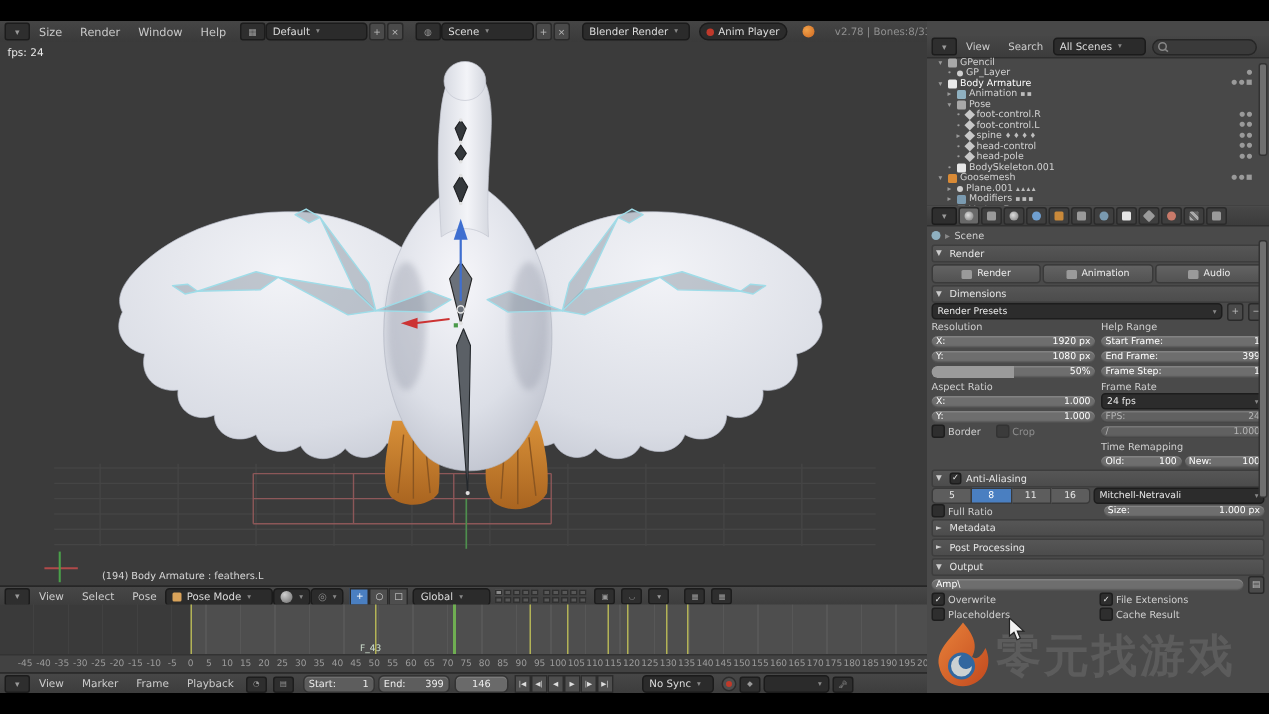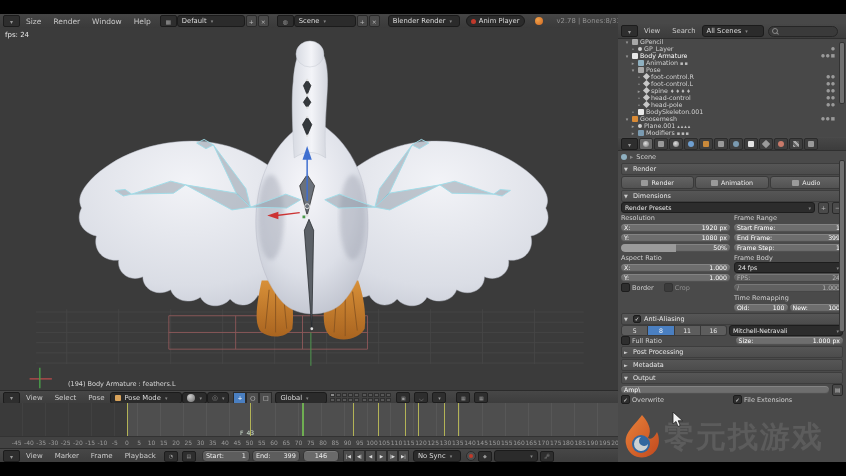--- a/index.html
+++ b/index.html
@@ -453,21 +453,21 @@
     <span style="margin:0 auto">146</span>
     </div>
   <div style="display:flex;margin-left:4px">
     <div class="pbtn">|◀</div>
     <div class="pbtn">◀|</div>
     <div class="pbtn">◀</div>
     <div class="pbtn">▶</div>
     <div class="pbtn">|▶</div>
     <div class="pbtn">▶|</div>
   </div>
-  <div class="drop" style="width:38px;margin-left:4px">
+  <div class="drop" style="width:38px;margin-left:19px">
     <span>No Sync</span>
       <span class="car">▾</span>
     </div>
   <div class="rec" style="margin-left:5px">
       <i></i>
     </div>
   <div class="hicon">◆</div>
   <div class="drop" style="width:34px">
       <span class="car" style="margin-left:auto">▾</span>
     </div>
@@ -697,42 +697,42 @@
           </div>
       <div class="row">
         <span class="chk"></span>
             <span class="lbl">Border</span>
         <span class="chk" style="margin-left:8px;opacity:.5"></span>
             <span class="lbl" style="opacity:.5">Crop</span>
       </div>
     </div>
     <div class="col">
       <div class="row">
-            <span class="lbl">Frame Range</span>
+            <span class="lbl">Help Range</span>
           </div>
       <div class="row">
             <div class="fld">
               <span>Start Frame:</span>
               <span class="v">1</span>
             </div>
           </div>
       <div class="row">
             <div class="fld">
               <span>End Frame:</span>
               <span class="v">399</span>
             </div>
           </div>
       <div class="row">
             <div class="fld">
               <span>Frame Step:</span>
               <span class="v">1</span>
             </div>
           </div>
       <div class="row">
-            <span class="lbl">Frame Body</span>
+            <span class="lbl">Frame Rate</span>
           </div>
       <div class="row">
             <div class="ddark">
               <span>24 fps</span>
               <span class="car">▾</span>
             </div>
           </div>
       <div class="row">
             <div class="fld dim">
               <span>FPS:</span>
@@ -782,42 +782,48 @@
     <span class="chk"></span>
     <span class="lbl" style="flex:1">Full Ratio</span>
     <div class="fld">
           <span>Size:</span>
           <span class="v">1.000 px</span>
         </div>
   </div>
 
   <div class="phdr">
         <span class="tri">►</span>
-        <span>Post Processing</span>
+        <span>Metadata</span>
       </div>
   <div class="phdr">
         <span class="tri">►</span>
-        <span>Metadata</span>
+        <span>Post Processing</span>
       </div>
 
   <div class="phdr">
     <span class="tri">▼</span>
         <span>Output</span>
       </div>
   <div class="row">
     <div class="fld">
           <span>Amp\</span>
         </div>
     <div class="pm">▤</div>
   </div>
   <div class="row">
     <span class="chk">✓</span>
     <span class="lbl" style="flex:1">Overwrite</span>
     <span class="chk">✓</span>
     <span class="lbl" style="flex:1">File Extensions</span>
+  </div>
+  <div class="row">
+    <span class="chk"></span>
+    <span class="lbl" style="flex:1">Placeholders</span>
+    <span class="chk"></span>
+    <span class="lbl" style="flex:1">Cache Result</span>
   </div>
 
  </div>
 </div>
 <div class="vscroll" style="left:839px;top:160px;height:170px"></div>
 
 <div class="abs" id="wm">
   <svg width="44" height="48" viewBox="0 0 44 48">
     <defs>
         <linearGradient id="flameG" x1="0" y1="0" x2="1" y2="1">

